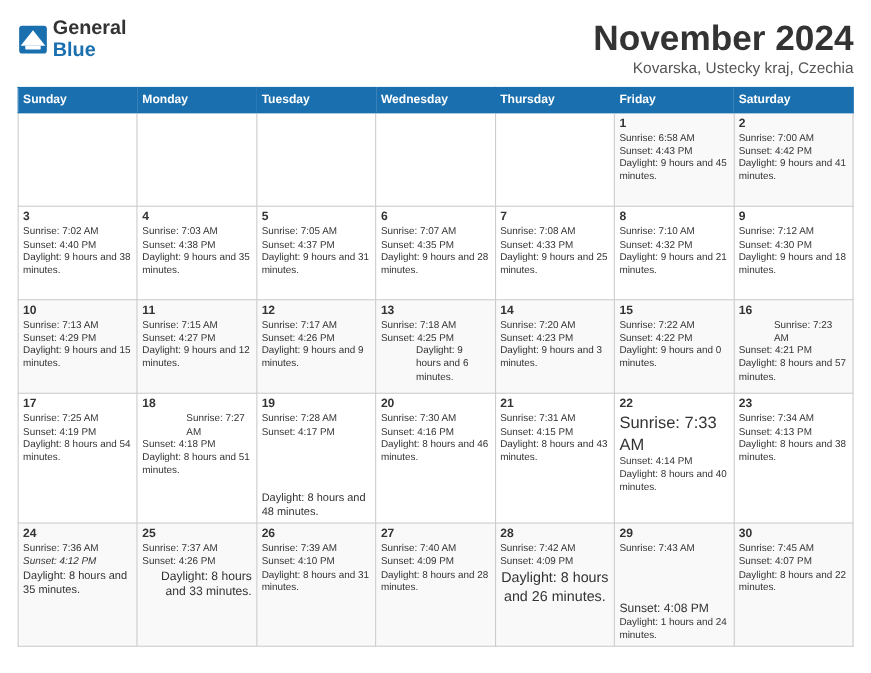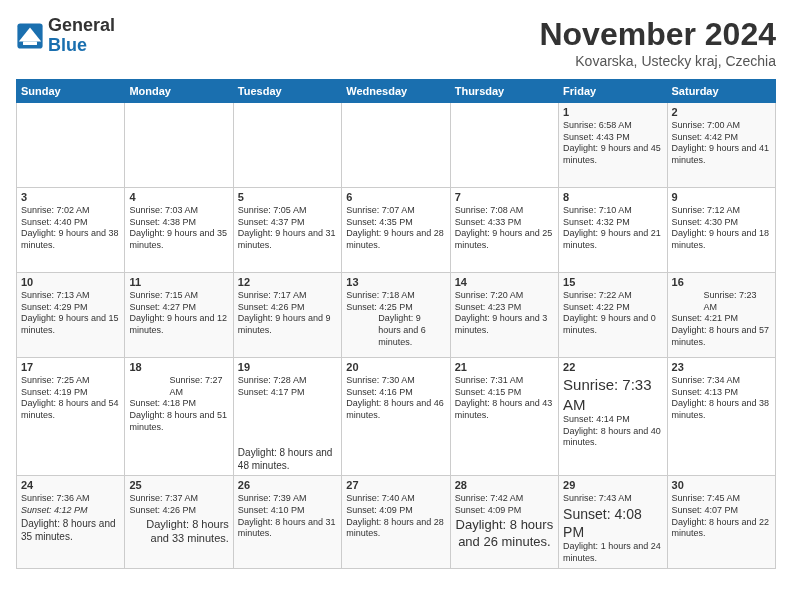--- a/index.html
+++ b/index.html
@@ -297,21 +297,21 @@
           </td>
           <td>
             <span class="day-num">28</span>
             <div style="font-size: 9px; line-height: 1.3;">Sunrise: 7:42 AM</div>
             <div style="font-size: 9px; line-height: 1.3;">Sunset: 4:09 PM</div>
             <div style="font-size: 13px; line-height: 1.3; text-align: center;">Daylight: 8 hours and 26 minutes.</div>
           </td>
           <td>
             <span class="day-num">29</span>
             <div style="font-size: 9px; line-height: 1.3;">Sunrise: 7:43 AM</div>
-            <div style="font-size: 14px; line-height: 1.3;">Sunset: 4:08 PM</div>
+            <div style="font-size: 11px; line-height: 1.3; margin-top: 41px;">Sunset: 4:08 PM</div>
             <div style="font-size: 9px; line-height: 1.3;">Daylight: 1 hours and 24 minutes.</div>
           </td>
           <td>
             <span class="day-num">30</span>
             <div style="font-size: 9px; line-height: 1.3;">Sunrise: 7:45 AM</div>
             <div style="font-size: 9px; line-height: 1.3;">Sunset: 4:07 PM</div>
             <div style="font-size: 9px; line-height: 1.3;">Daylight: 8 hours and 22 minutes.</div>
           </td>
         </tr>
       </tbody>

